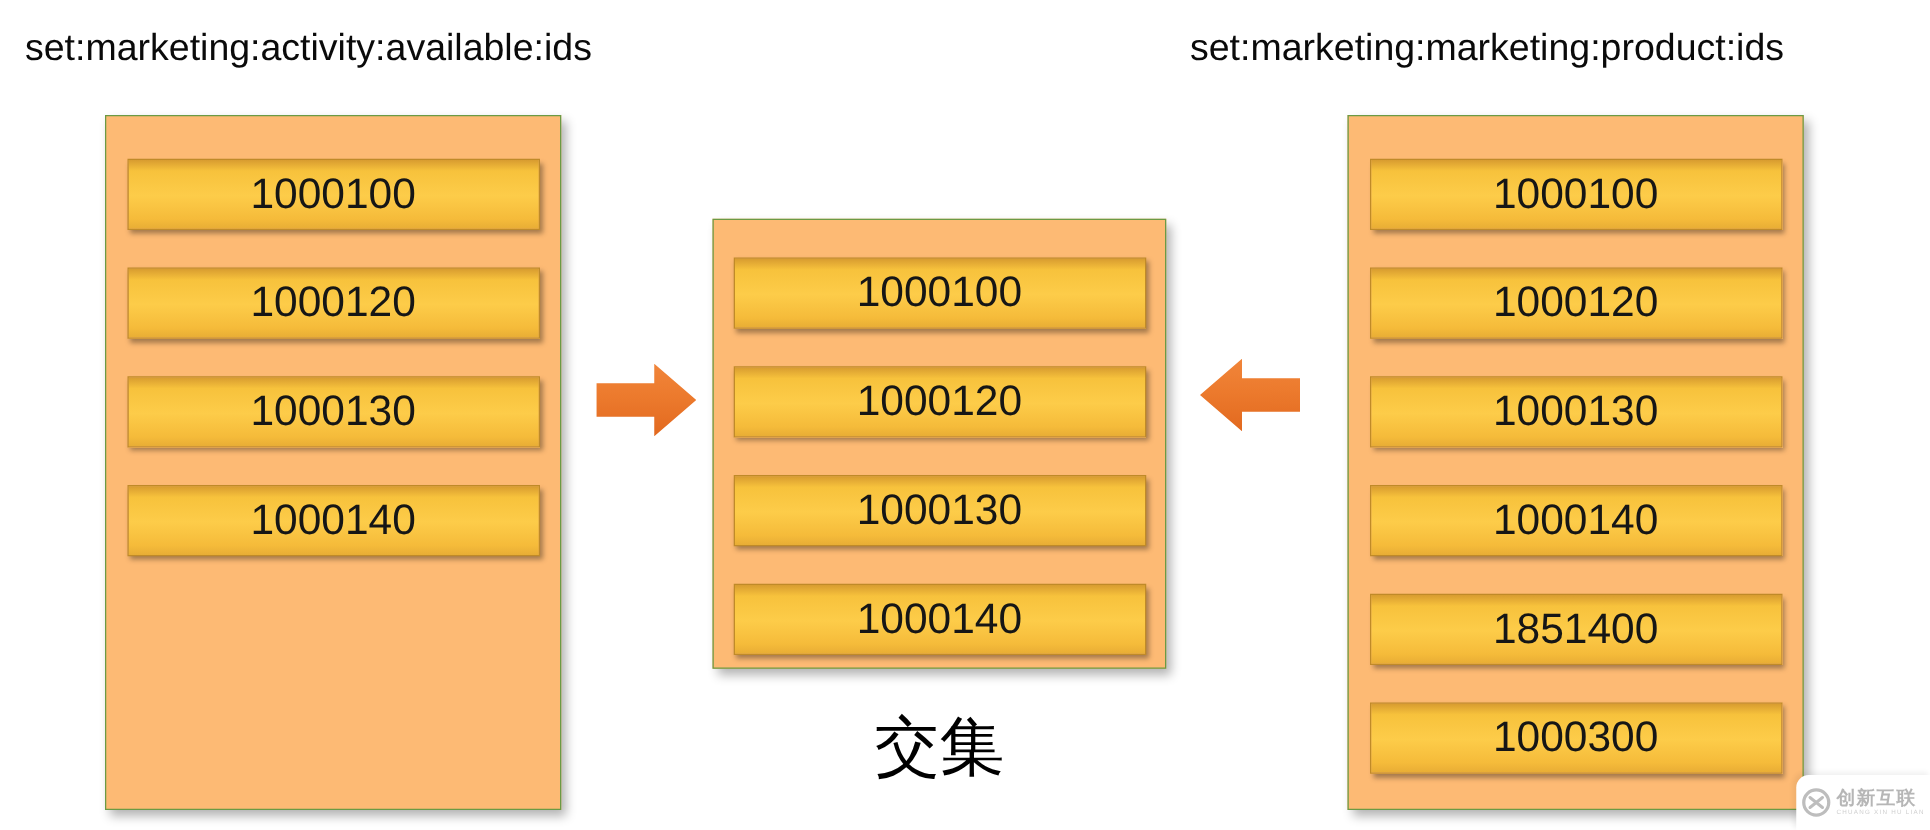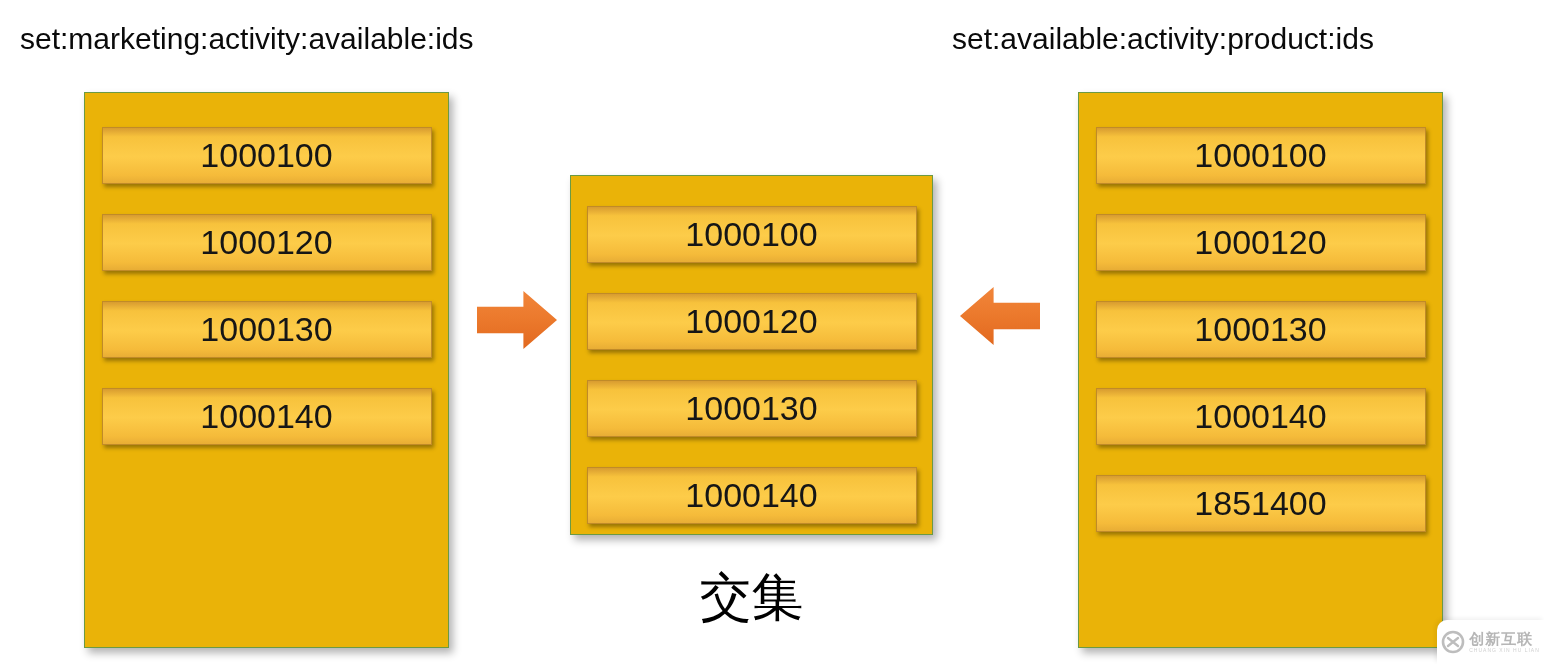--- a/index.html
+++ b/index.html
@@ -11,21 +11,21 @@
   .title{
     position:absolute;top:22px;
     font-size:30px;color:#0a0a0a;letter-spacing:0px;
     white-space:nowrap;
   }
   .title.left{left:20px;}
   .title.right{left:952px;}
 
   .panel{
     position:absolute;
-    background:#eab308;
+    background:#fdba74;
     border:1px solid #6b9a44;
     box-shadow:4px 5px 8px rgba(0,0,0,0.30);
     box-sizing:border-box;
     display:flex;flex-direction:column;align-items:center;
   }
   .panel.side{top:92px;width:365px;height:556px;padding:34px 0 29px 0;row-gap:30px;}
   .panel.left-set{left:84px;}
   .panel.right-set{left:1078px;}
   .panel.middle{left:570px;top:175px;width:363px;height:360px;padding:30px 0 12px 0;row-gap:30px;}
 
@@ -66,21 +66,21 @@
   }
   .watermark .logo-icon{width:24px;height:24px;flex:0 0 24px;}
   .watermark .wm-text{display:flex;flex-direction:column;line-height:1;}
   .watermark .wm-brand{font-size:15px;font-weight:bold;color:#b6b6b6;letter-spacing:1px;}
   .watermark .wm-sub{font-size:5px;color:#cfcfcf;letter-spacing:1px;margin-top:2px;}
 </style>
 </head>
 <body>
 
 <div class="title left">set:marketing:activity:available:ids</div>
-<div class="title right">set:available:activity:product:ids</div>
+<div class="title right">set:marketing:marketing:product:ids</div>
 
 <div class="panel side left-set">
   <div class="id-box">1000100</div>
   <div class="id-box">1000120</div>
   <div class="id-box">1000130</div>
   <div class="id-box">1000140</div>
 </div>
 
 <div class="panel middle">
   <div class="id-box">1000100</div>
@@ -88,20 +88,21 @@
   <div class="id-box">1000130</div>
   <div class="id-box">1000140</div>
 </div>
 
 <div class="panel side right-set">
   <div class="id-box">1000100</div>
   <div class="id-box">1000120</div>
   <div class="id-box">1000130</div>
   <div class="id-box">1000140</div>
   <div class="id-box">1851400</div>
+  <div class="id-box">1000300</div>
 </div>
 
 <div class="block-arrow to-right"></div>
 <div class="block-arrow to-left"></div>
 
 <div class="intersection-label">交集</div>
 
 <div class="watermark">
   <svg class="logo-icon" viewBox="0 0 24 24">
     <circle cx="12" cy="12" r="10" fill="none" stroke="#bdbdbd" stroke-width="2.6"></circle>

